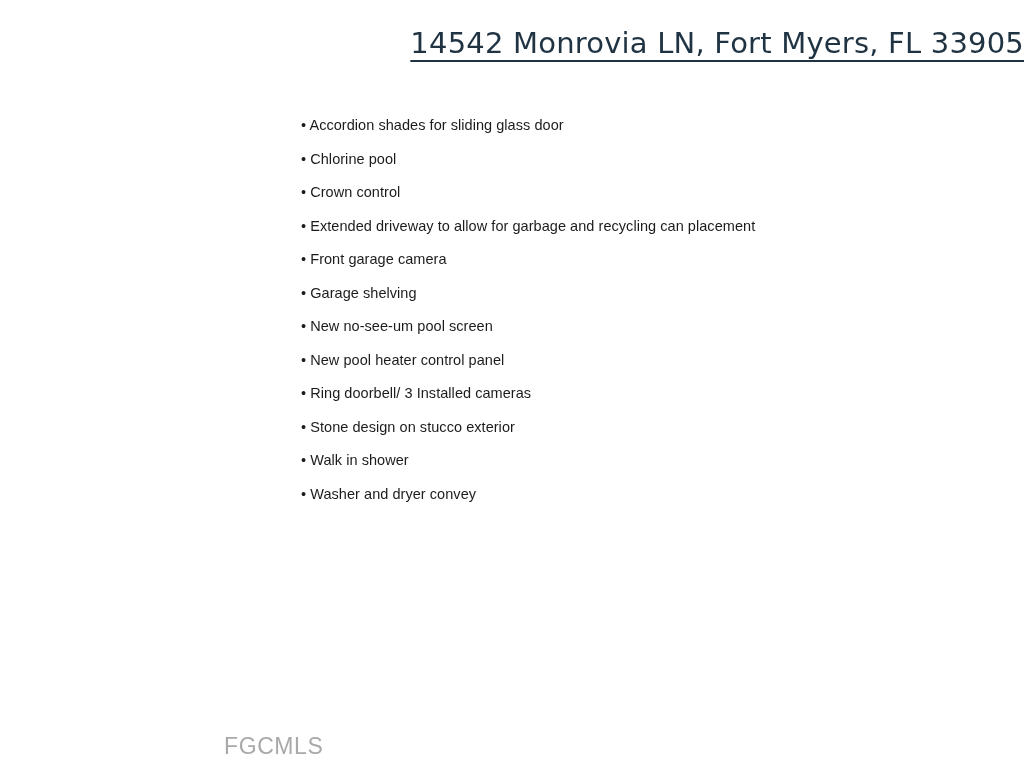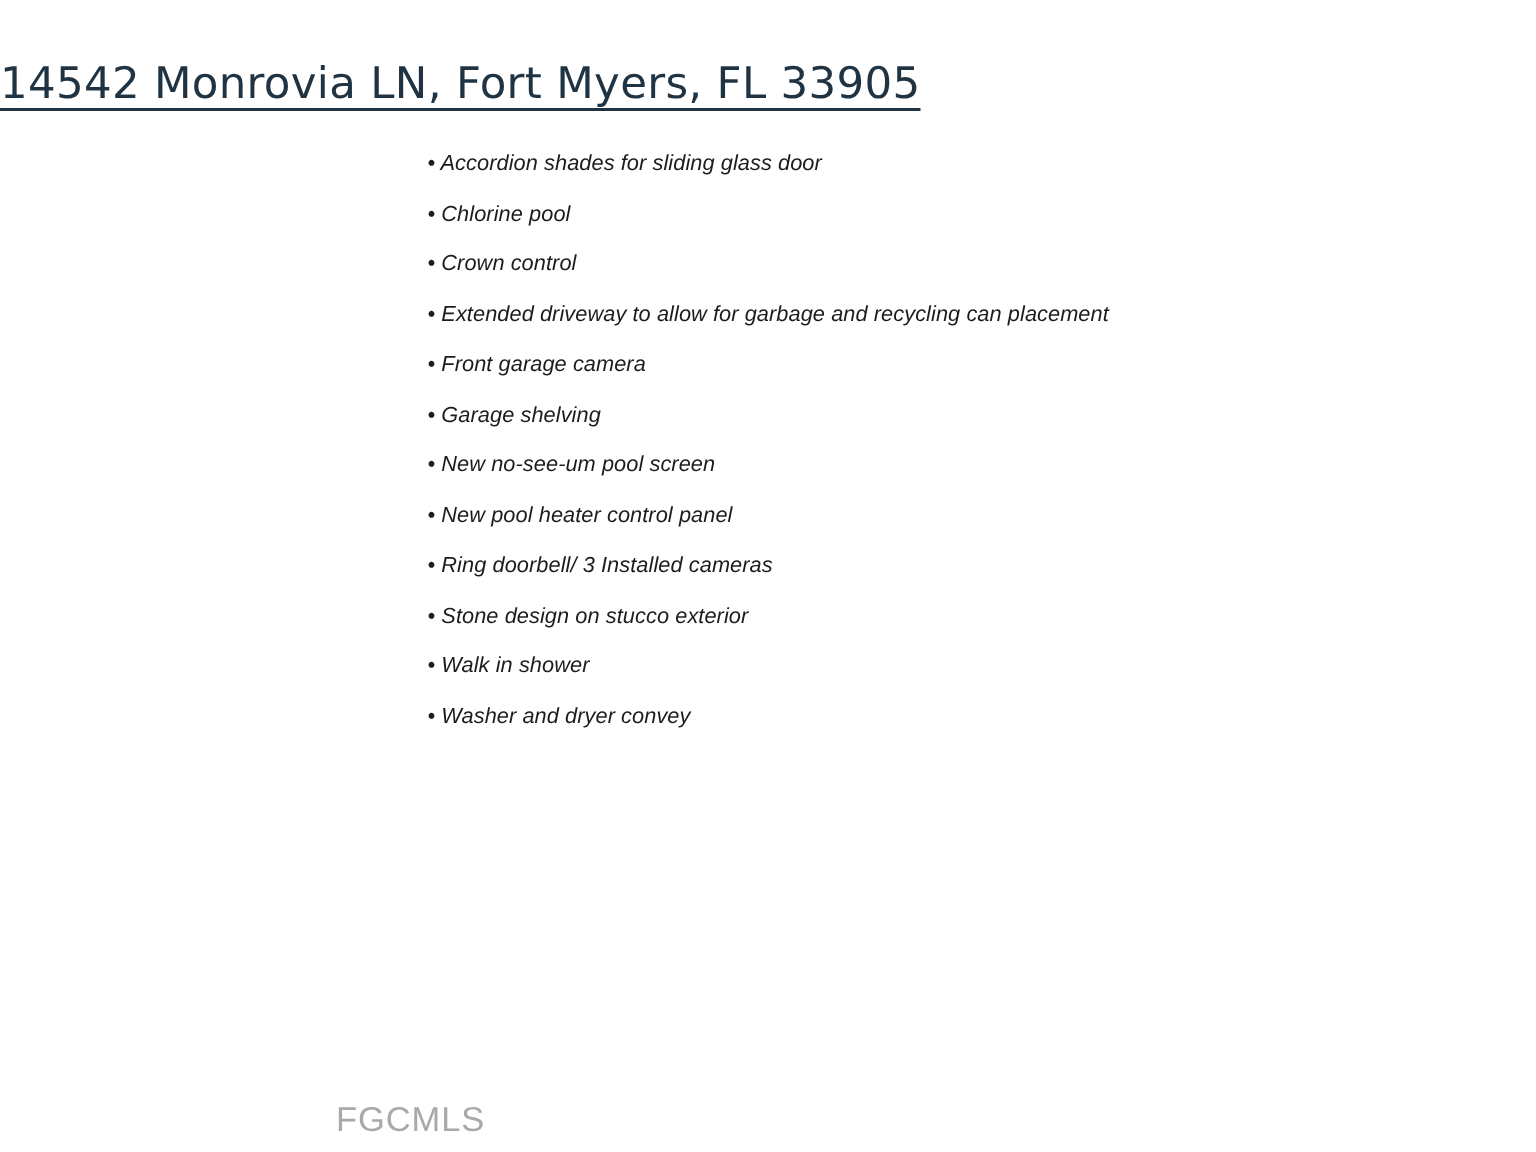--- a/index.html
+++ b/index.html
@@ -21,22 +21,21 @@
     inset: 0;
     background: #ffffff;
   }
 
   
   .title-row {
     position: absolute;
     top: 26px;
     left: 0;
     width: 1024px;
-    text-align: left;
-    margin-top: 12px;
+    text-align: right;
   }
   .doc-title {
     display: inline-block;
     font-family: "DejaVu Sans", sans-serif;
     font-size: 29px;
     font-weight: 400;
     letter-spacing: 0.2px;
     color: #1f3343;
     text-decoration: underline;
     text-decoration-thickness: 1.5px;
@@ -44,23 +43,22 @@
     white-space: nowrap;
   }
 
   
   .feature-list {
     position: absolute;
     top: 99px;
     left: 285px;
     width: 700px;
     list-style: none;
-    margin: 0;
+    margin: 16px;
     padding: 0;
-    font-style: italic;
   }
   .feature-item {
     font-family: "Liberation Sans", sans-serif;
     font-size: 14.5px;
     line-height: 20px;
     color: #1c1c1c;
     height: 33.5px;
     white-space: pre;
     letter-spacing: 0.05px;
   }

